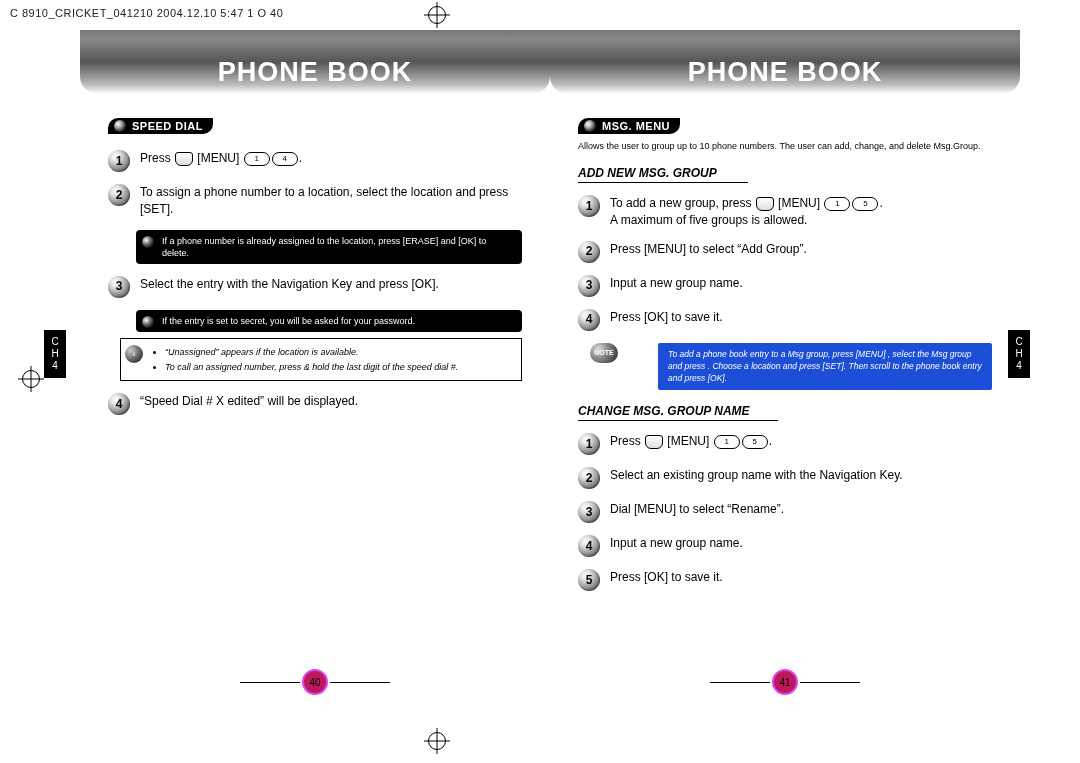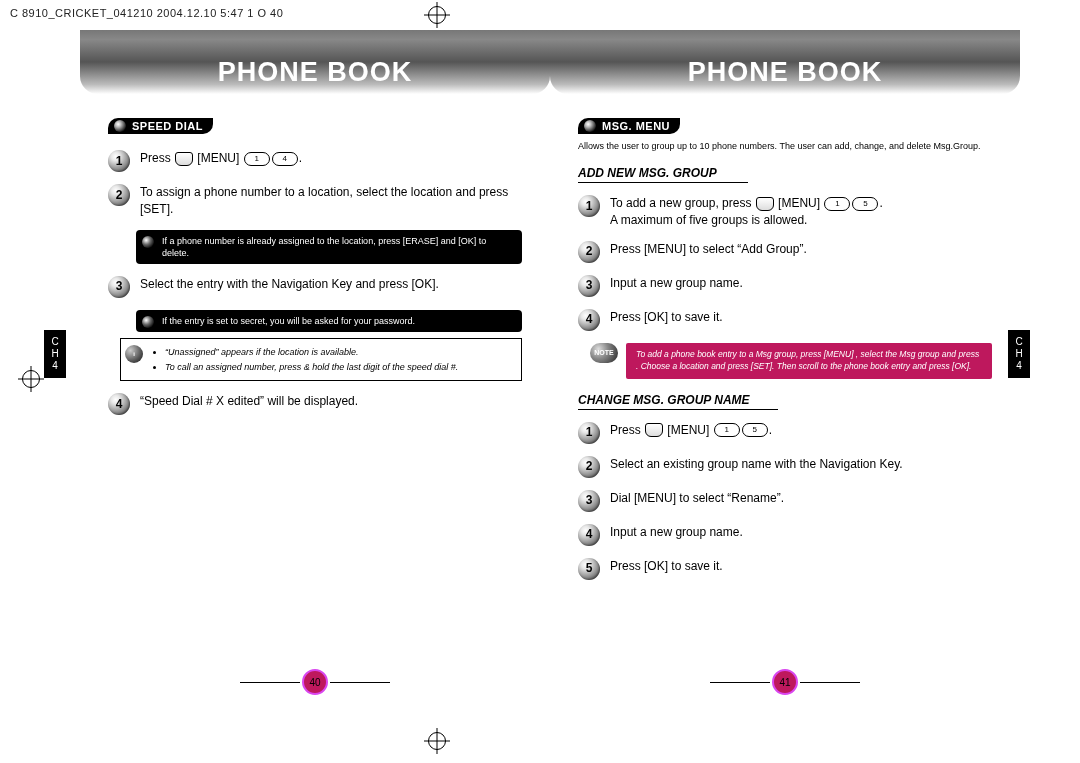--- a/index.html
+++ b/index.html
@@ -111,22 +111,22 @@
   .note-wrap {
     display:flex; gap:8px; margin:8px 0 8px 12px; align-items:flex-start;
   }
   .note-badge {
     flex:0 0 28px; height:20px; border-radius:10px;
     background:radial-gradient(circle at 30% 30%, #ddd 0%, #888 40%, #222 100%);
     color:#fff; font-size:7px; font-weight:bold; display:flex;
     align-items:center; justify-content:center;
   }
   .note-body {
-    flex:1; background:#be185d; color:#fff; font-size:8.5px; font-style:italic;
-    padding:6px 10px; border-radius:2px; line-height:1.4;
+    flex:1; background:#1d4ed8; color:#fff; font-size:8.5px; font-style:italic;
+    padding:6px 10px; border-radius:2px; line-height:1.4;margin-left:32px;
   }
 
   .ch-tab {
     position:absolute; width:22px; background:#000; color:#fff;
     font-size:10px; text-align:center; padding:6px 0; line-height:1.2;
     top:300px;
   }
   .page.left .ch-tab { left:-36px; }
   .page.right .ch-tab { right:-10px; }
 

